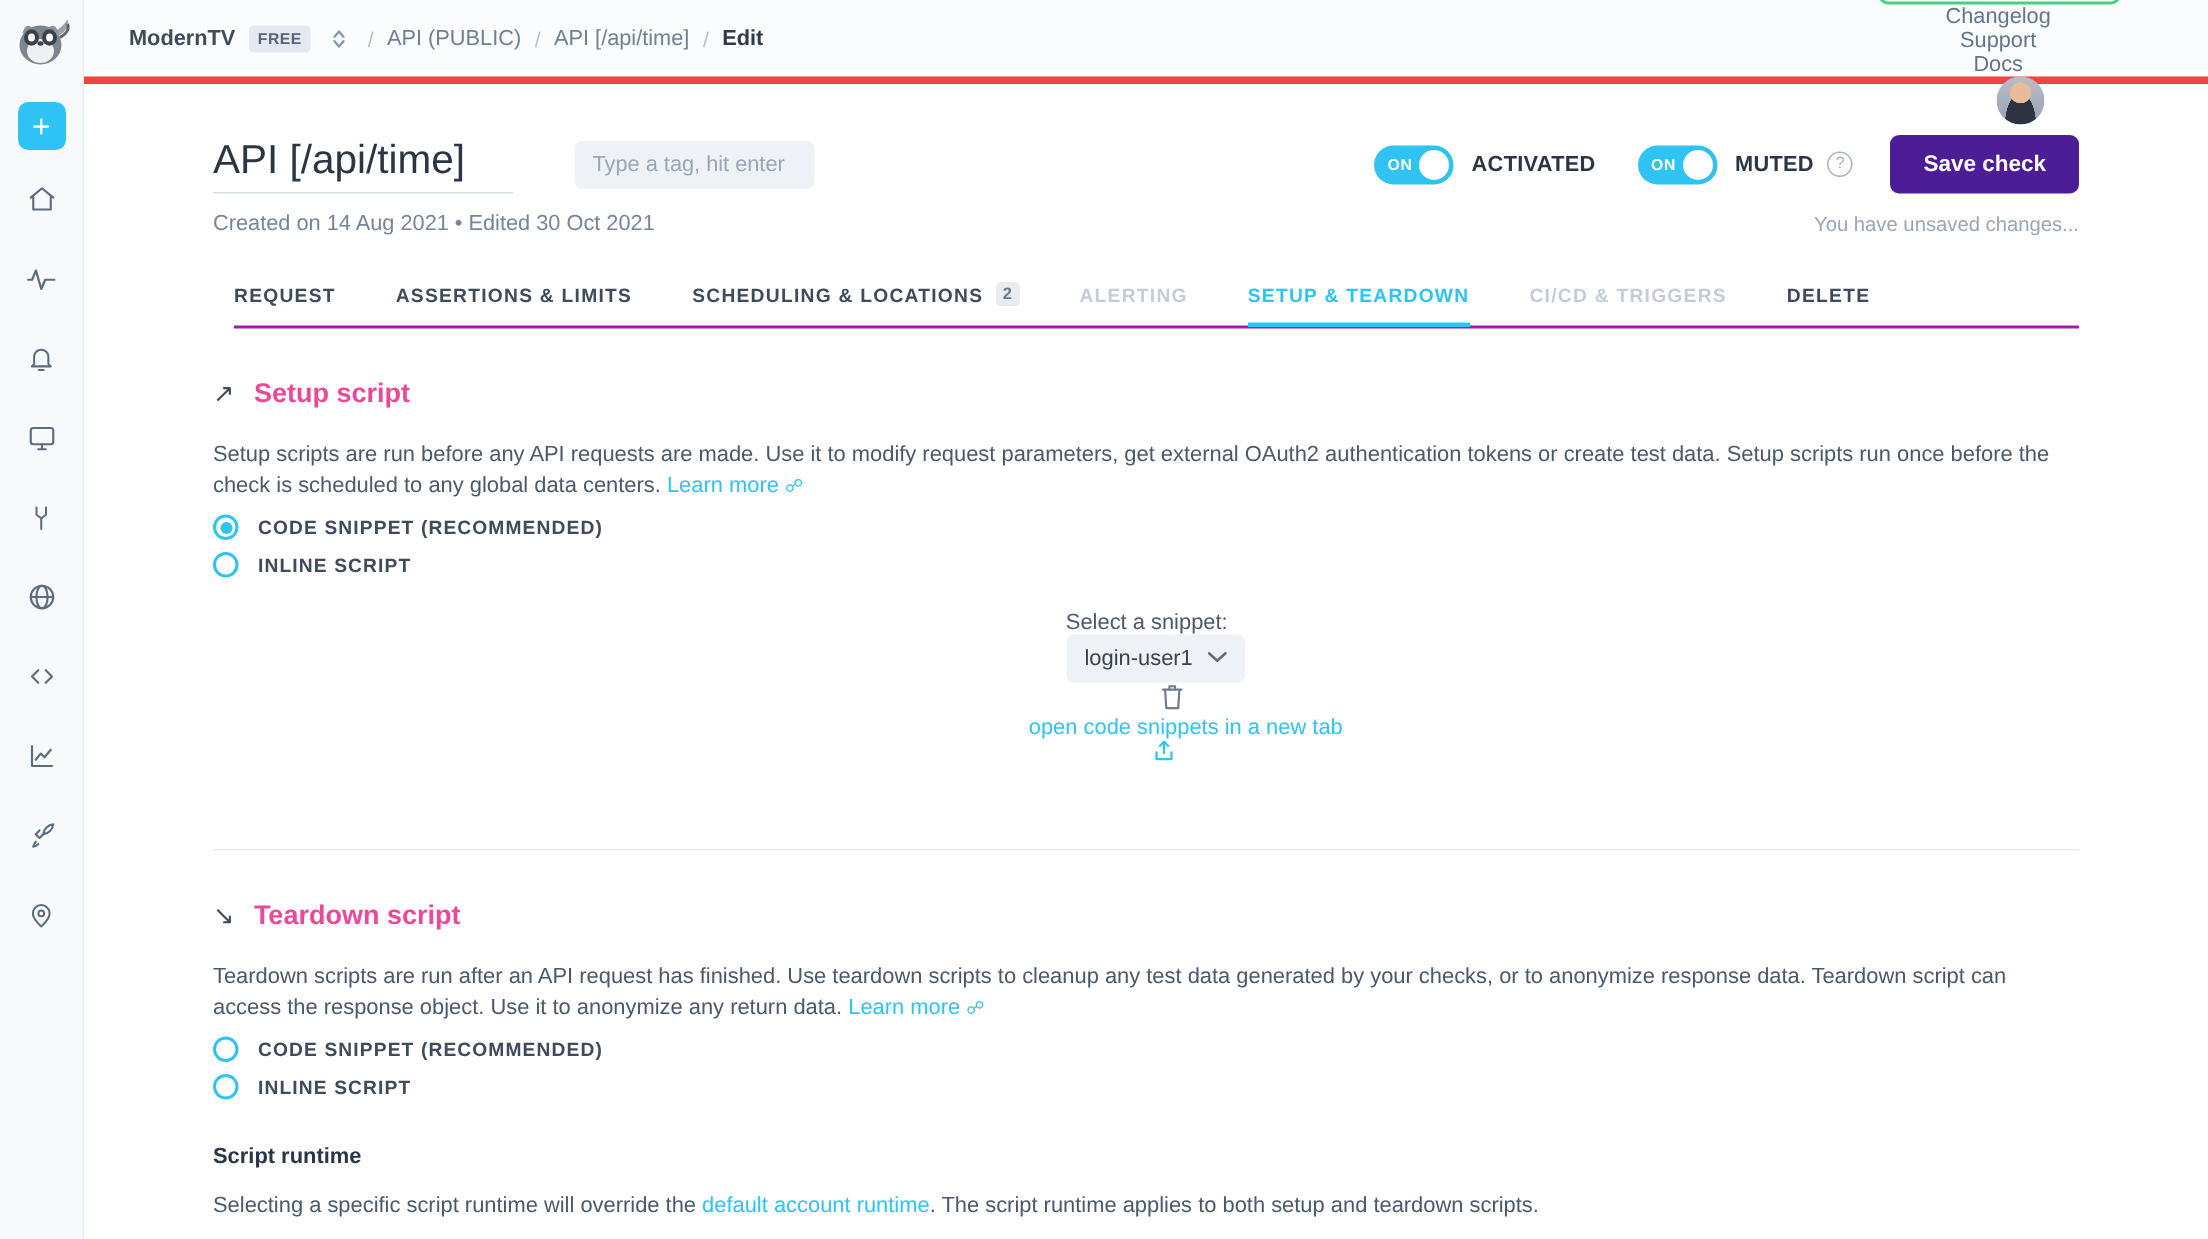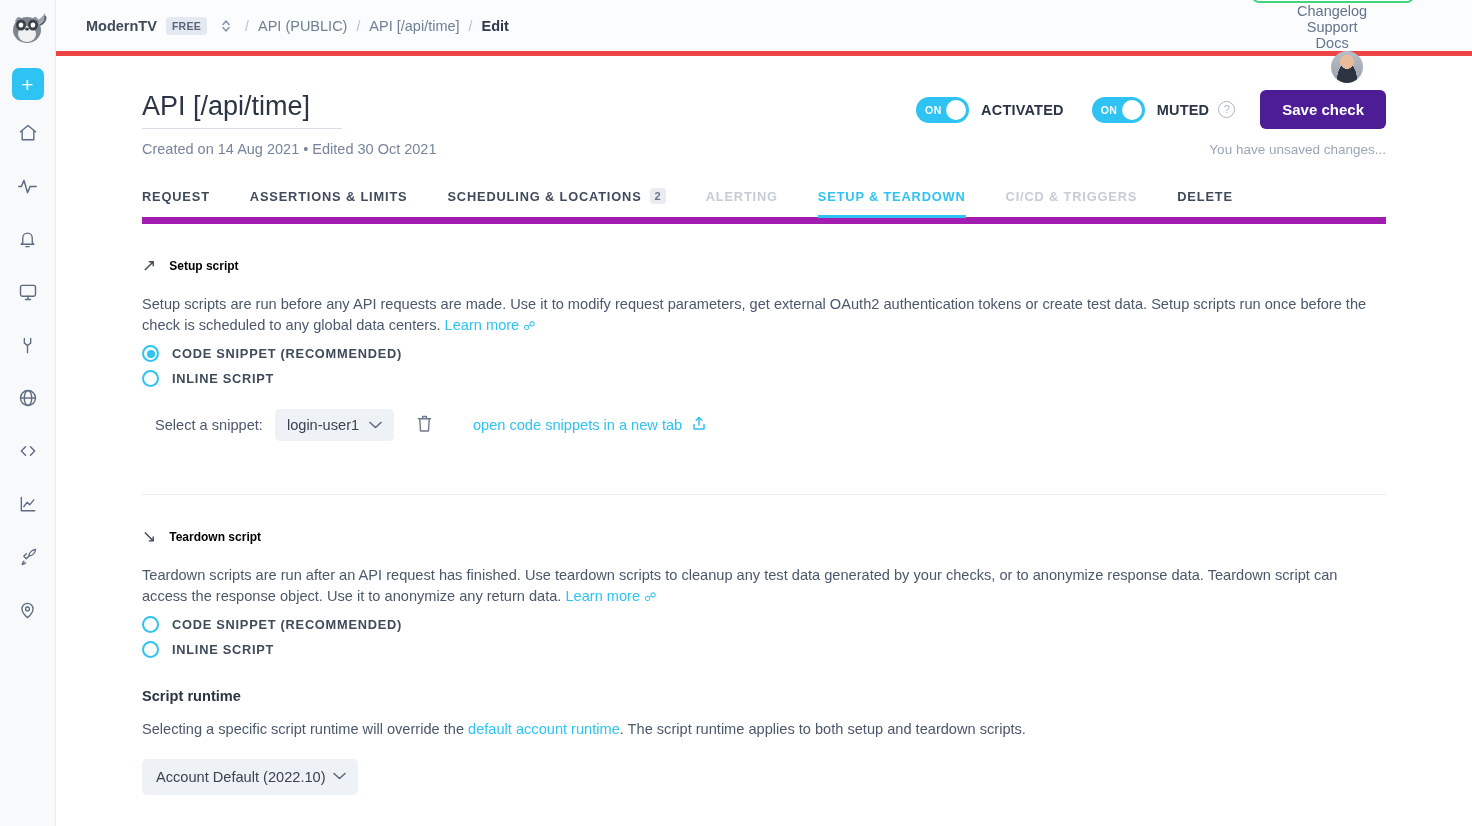--- a/index.html
+++ b/index.html
@@ -136,21 +136,21 @@
     font-size: 15px; font-weight: 700; cursor: pointer;
     font-family: "Liberation Sans", sans-serif;
   }
   #meta-row { display: flex; align-items: flex-end; margin-top: 12px; }
   #created-text { font-size: 14.5px; color: #77849a; }
   #unsaved-text { margin-left: auto; font-size: 13.5px; color: #9aa6b6; }
 
   
   #tabs {
     margin-top: 31px; display: flex; align-items: flex-end;
-    border-bottom: 7px solid #a21caf; gap: 0;
+    border-bottom: 2px solid #a21caf; gap: 0; margin-left: 14px;
   }
   .tab {
     font-size: 12.8px; font-weight: 700; letter-spacing: .85px;
     color: #3f4a5a; padding: 0 0 13px 0; margin-right: 40px;
     cursor: pointer; position: relative; display: flex; align-items: center; gap: 8px;
     background: none; border: none; font-family: "Liberation Sans", sans-serif;
   }
   .tab.dim { color: #c5ccd6; }
   .tab.active { color: #2ec3f2; }
   .tab.active::after {
@@ -161,21 +161,21 @@
     background: #e8ecf1; color: #69758a; border-radius: 3px;
     font-size: 11px; font-weight: 700; padding: 2px 5px; letter-spacing: 0;
   }
 
   
   .section { margin-top: 33px; }
   .section-head {
     display: flex; align-items: center; gap: 13px;
   }
   .section-arrow { color: #3f4a5a; font-size: 17px; line-height: 1; }
-  .section-title { font-size: 12px; font-weight: 700; color: #000000; }
+  .section-title { font-size: 18px; font-weight: 700; color: #ec4899; }
   .section-desc {
     margin-top: 20px; font-size: 14.6px; line-height: 21px;
     color: #4b586b; max-width: 1250px;
   }
   .link { color: #2ec3f2; text-decoration: none; cursor: pointer; }
   .ext-ico { font-size: 12px; color: #2ec3f2; }
 
   .radio-row {
     display: flex; align-items: center; gap: 13px; margin-top: 8px; cursor: pointer;
   }
@@ -185,21 +185,21 @@
     display: flex; align-items: center; justify-content: center; flex: none;
   }
   .radio.checked::after {
     content: ""; width: 8px; height: 8px; border-radius: 50%; background: #2ec3f2;
   }
   .radio-label {
     font-size: 12.8px; font-weight: 700; letter-spacing: .75px; color: #3f4a5a;
   }
 
   #snippet-row {
-    display: flex; align-items: center; margin-top: 22px; padding-left: 13px;
+    display: flex; align-items: center; margin-top: 22px; padding-left: 13px; flex-direction: column;
   }
   #snippet-label { font-size: 14.6px; color: #4b586b; margin-right: 12px; }
   #snippet-select {
     appearance: none; -webkit-appearance: none;
     background: #eef1f5; border: none; border-radius: 5px;
     padding: 8px 34px 8px 12px; font-size: 14.6px; color: #39424f;
     font-family: "Liberation Sans", sans-serif; cursor: pointer; outline: none;
   }
   .sel-wrap { position: relative; display: inline-flex; align-items: center; justify-content: center; }
   .sel-wrap .chev {
@@ -347,20 +347,21 @@
     <a class="topnav-link">Docs</a>
     <div id="avatar"></div>
   </div>
 </div>
 
 <div id="main">
  <div id="content">
 
   <div id="title-row">
     <input id="check-name" value="API [/api/time]" style="">
+    <input id="tag-input" placeholder="Type a tag, hit enter" style="">
 
     <div id="title-right">
       <div class="toggle-group">
         <div class="toggle">
           <span class="t-label">ON</span>
           <span class="knob"></span>
         </div>
         <span class="toggle-text">ACTIVATED</span>
       </div>
 

